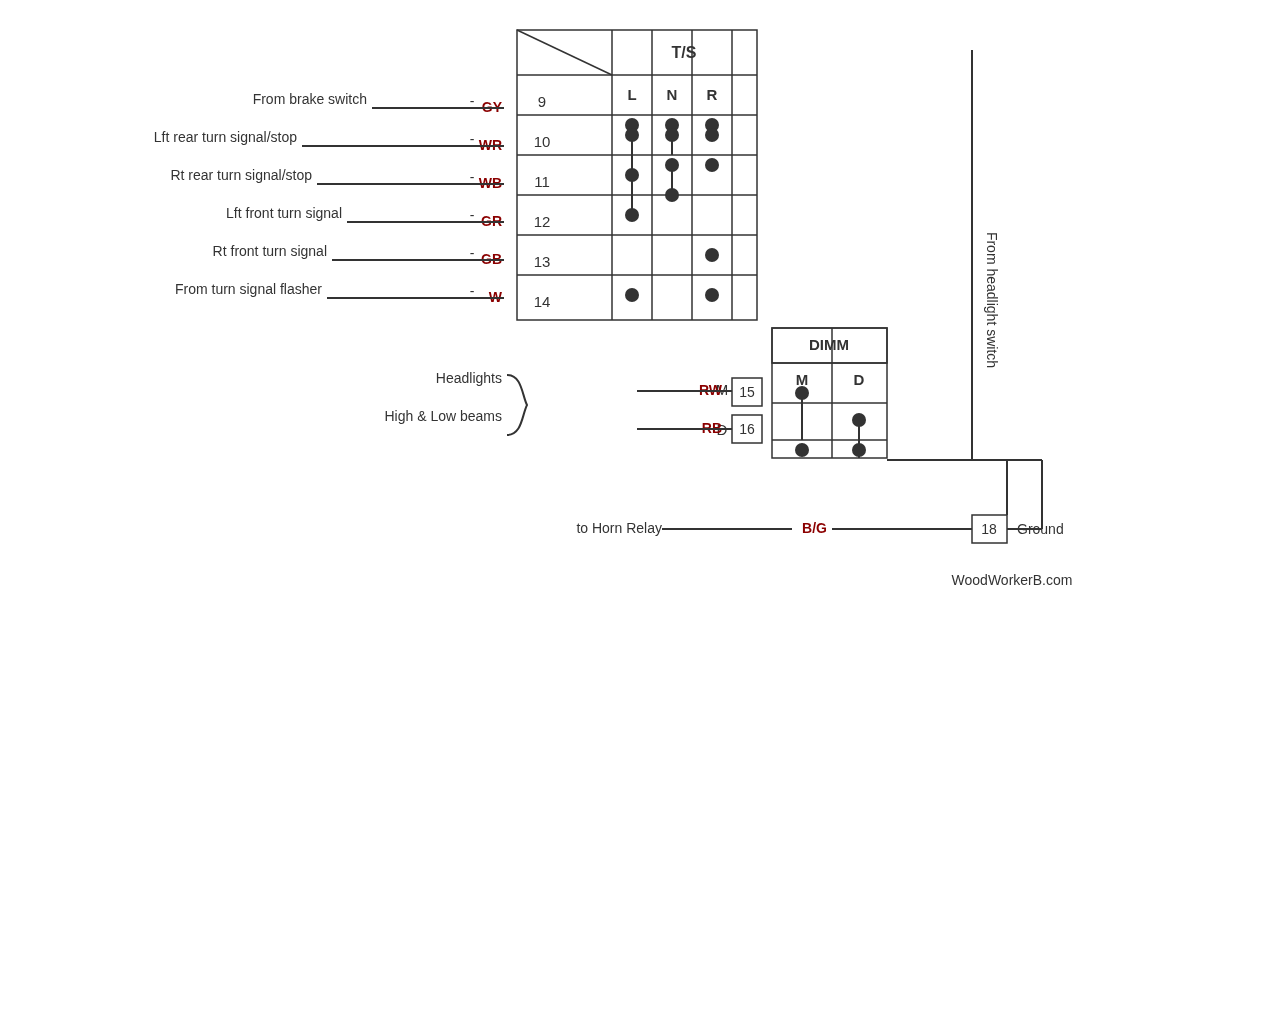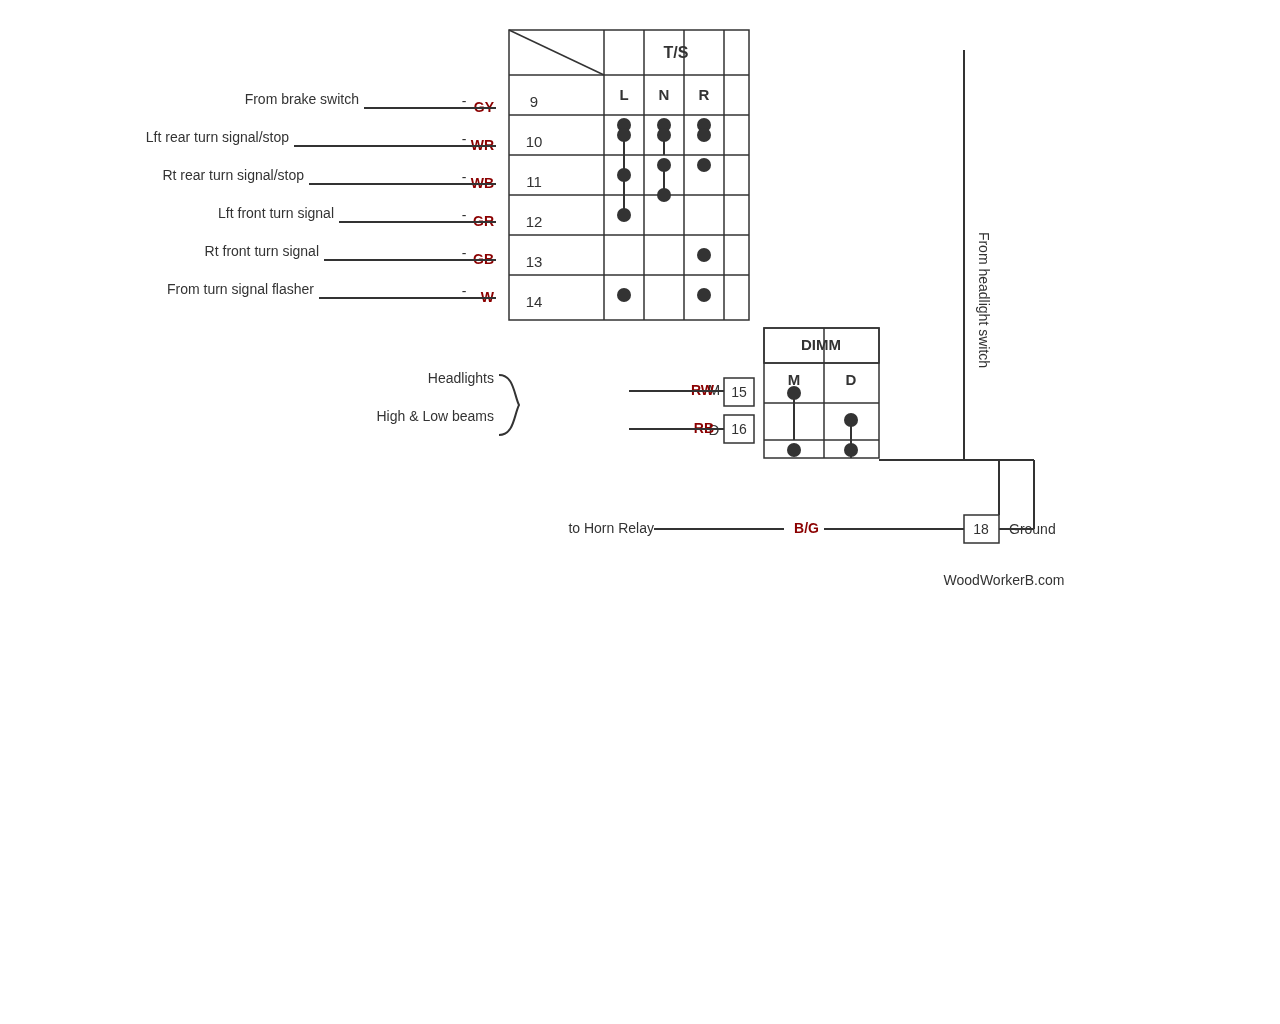--- a/index.html
+++ b/index.html
@@ -10,21 +10,21 @@
       font-family: Arial, sans-serif;
       font-size: 14px;
       color: #1a1a1a;
       overflow: hidden;
       position: relative;
     }
 
     .diagram-container {
       position: absolute;
       top: 0;
-      left: 4px;
+      left: 12px;
       width: 1036px;
       height: 1024px;
     }
 
     svg {
       position: absolute;
       top: 0;
       left: 0;
       width: 1280px;
       height: 1024px;

